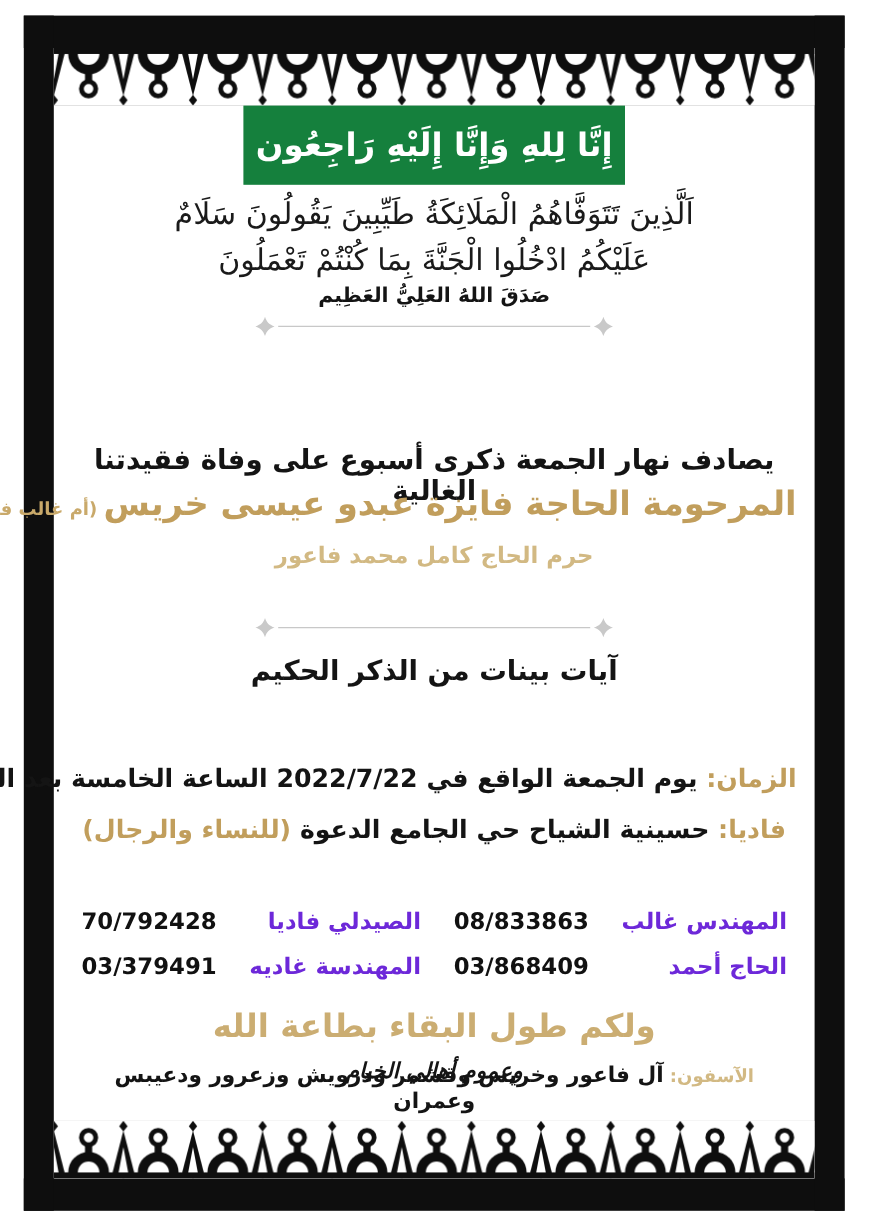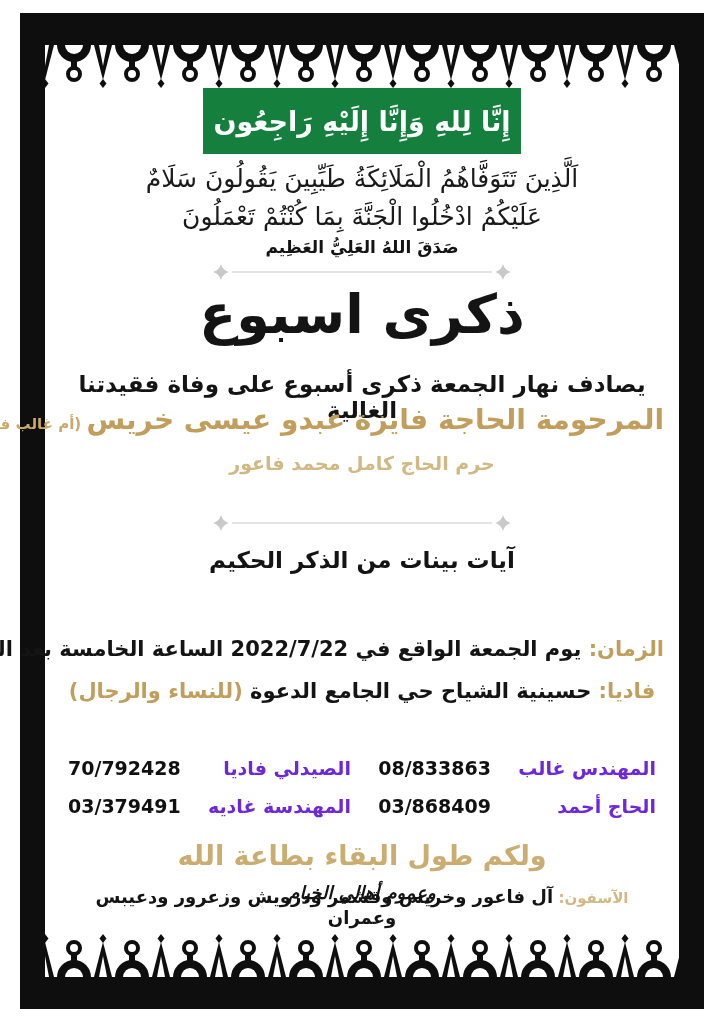--- a/index.html
+++ b/index.html
@@ -106,21 +106,20 @@
     <div>عَلَيْكُمُ ادْخُلُوا الْجَنَّةَ بِمَا كُنْتُمْ تَعْمَلُونَ</div>
   </div>
   <div class="abs sadaqa">صَدَقَ اللهُ العَلِيُّ العَظِيم</div>
 
   <svg class="divider d1" width="300" height="18" viewBox="0 0 300 18">
     <line x1="20" y1="9" x2="280" y2="9" stroke="#c8c8c8" stroke-width="1.2"></line>
     <path d="M9,1 C10.5,5.5 12.5,7.5 17,9 C12.5,10.5 10.5,12.5 9,17 C7.5,12.5 5.5,10.5 1,9 C5.5,7.5 7.5,5.5 9,1 Z" fill="#c9c9c9"></path>
     <path d="M291,1 C292.5,5.5 294.5,7.5 299,9 C294.5,10.5 292.5,12.5 291,17 C289.5,12.5 287.5,10.5 283,9 C287.5,7.5 289.5,5.5 291,1 Z" fill="#c9c9c9"></path>
   </svg>
 
-  <div class="abs title">ذكرى اسبوع</div>
   <div class="abs intro">يصادف نهار الجمعة ذكرى أسبوع على وفاة فقيدتنا الغالية</div>
 
   <div class="abs name-line">
     <span class="name-main">المرحومة الحاجة فايزة عبدو عيسى خريس</span><span class="name-kunya"> (أم غالب فاعور)</span>
   </div>
   <div class="abs spouse">حرم الحاج كامل محمد فاعور</div>
 
   <svg class="divider d2" width="300" height="18" viewBox="0 0 300 18">
     <line x1="20" y1="9" x2="280" y2="9" stroke="#c8c8c8" stroke-width="1.2"></line>
     <path d="M9,1 C10.5,5.5 12.5,7.5 17,9 C12.5,10.5 10.5,12.5 9,17 C7.5,12.5 5.5,10.5 1,9 C5.5,7.5 7.5,5.5 9,1 Z" fill="#c9c9c9"></path>

